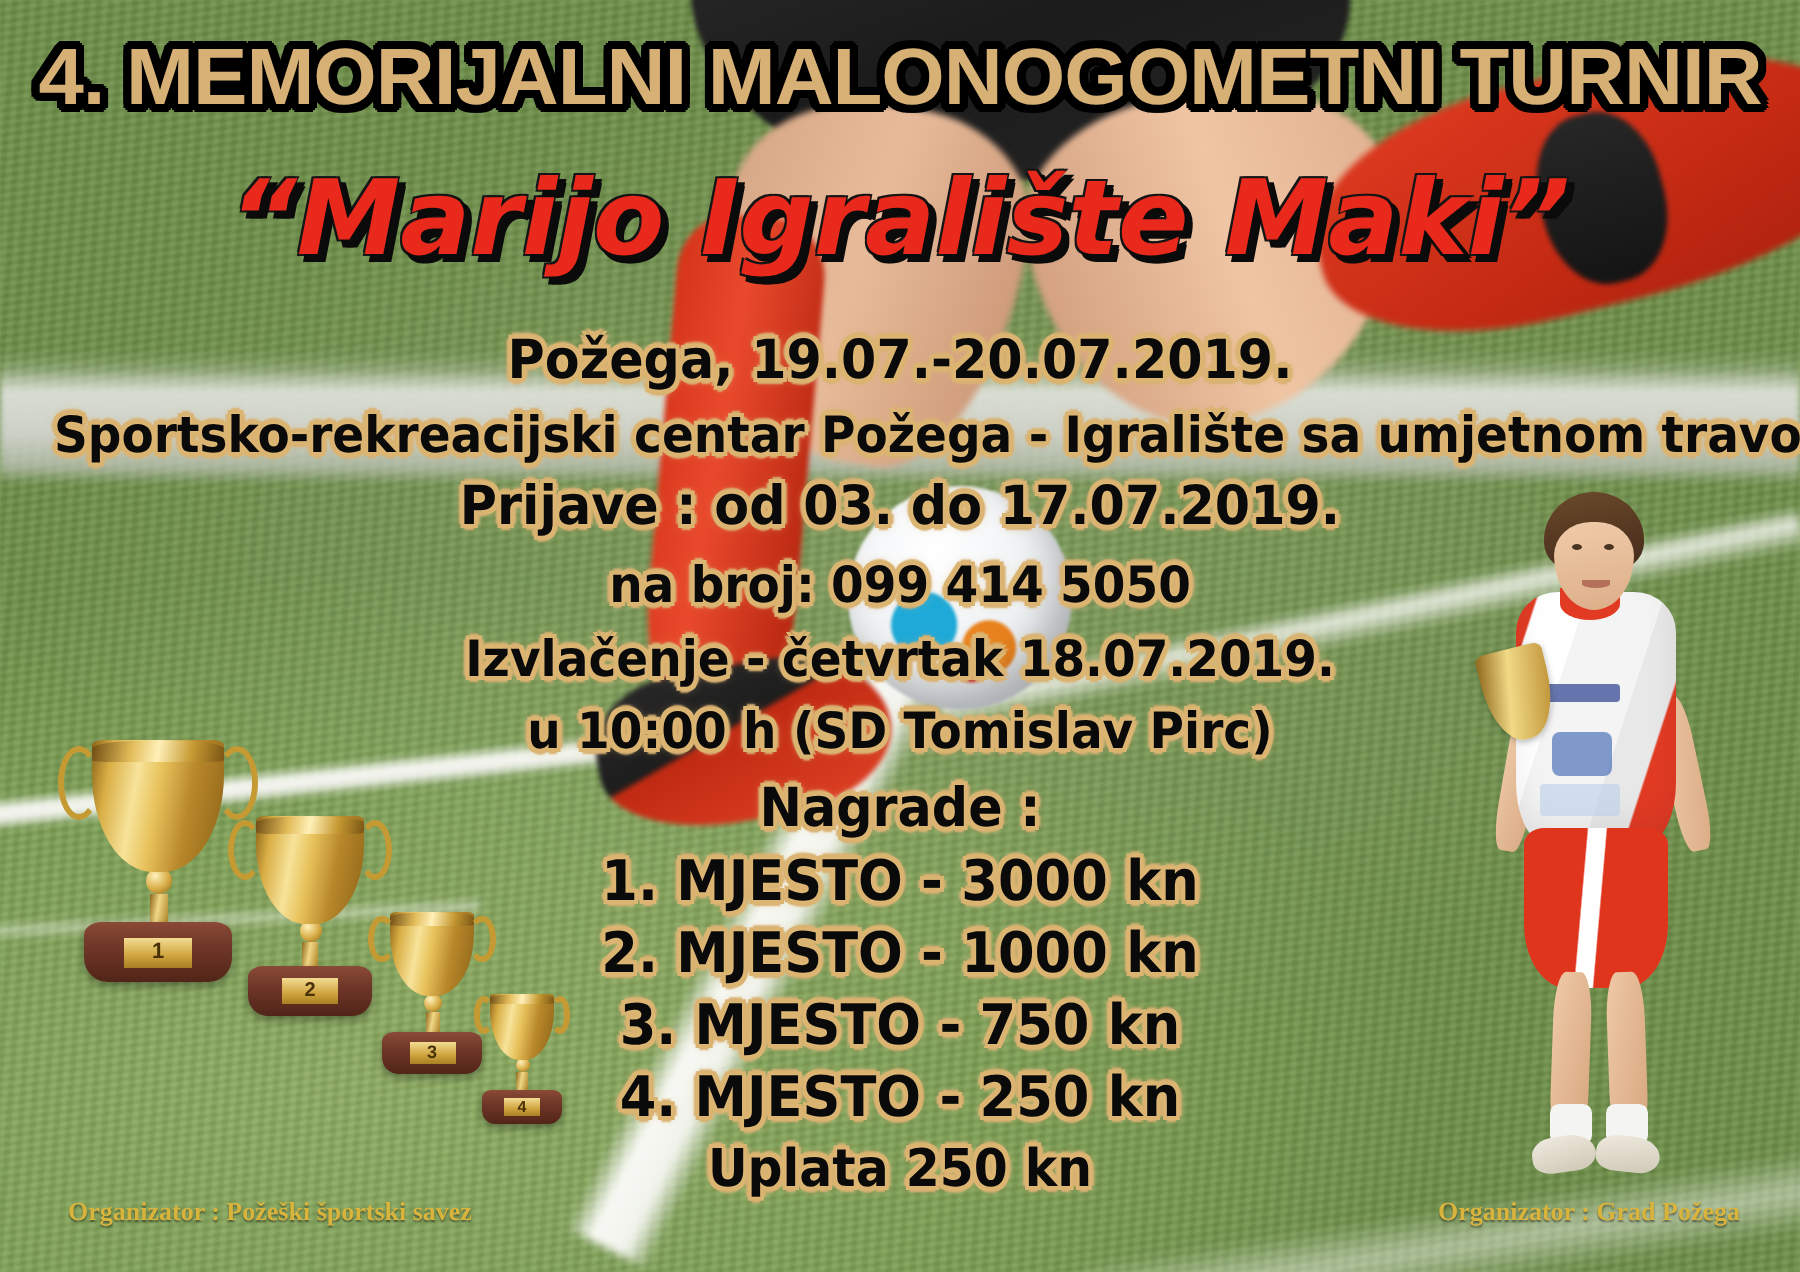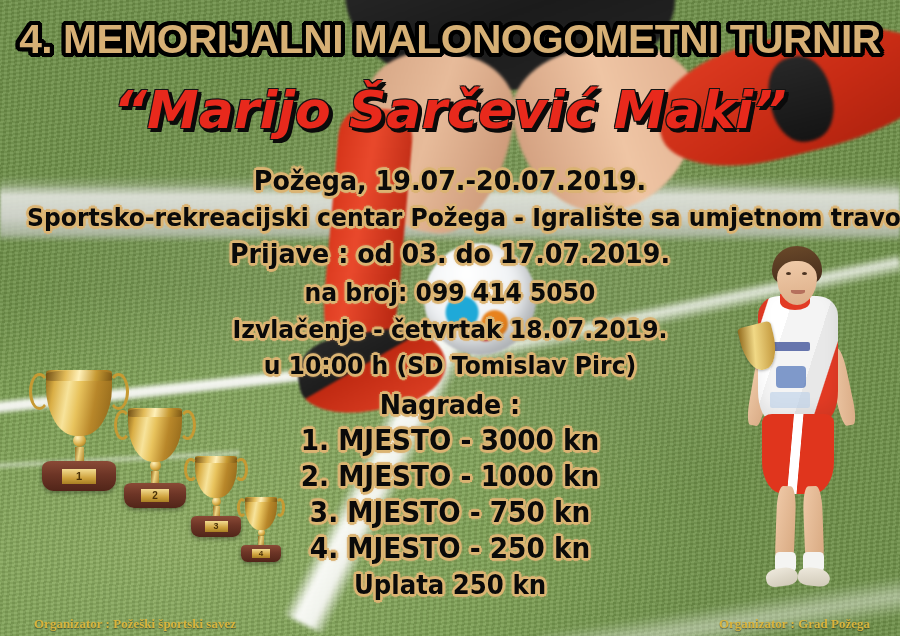--- a/index.html
+++ b/index.html
@@ -263,21 +263,21 @@
   .l-draw    { top:315px; font-size:25px; }
   .l-time    { top:351px; font-size:25px; }
   .l-prizes  { top:389px; font-size:27px; }
   .p1 { top:424px; font-size:28px; }
   .p2 { top:460px; font-size:28px; }
   .p3 { top:496px; font-size:28px; }
   .p4 { top:532px; font-size:28px; }
   .l-fee     { top:570px; font-size:26px; }
 
   .footer {
-    position:absolute; bottom:4px;
+    position:absolute; bottom:22px;
     font-family:"Liberation Serif", serif;
     font-weight:bold; font-size:13px; color:#d9b43c;
     text-shadow:0 1px 1px rgba(0,0,0,.45);
     white-space:nowrap;
   }
   .footer.left  { left:34px; }
   .footer.right { right:30px; }
 </style>
 </head>
 <body>
@@ -373,21 +373,21 @@
     <div class="pl-shoe r"></div>
     <div class="pl-hair"></div>
     <div class="pl-face"></div>
     <div class="pl-eye l"></div>
     <div class="pl-eye r"></div>
     <div class="pl-mouth"></div>
     <div class="pl-trophy"></div>
   </div>
 
   <div class="txt title">4. MEMORIJALNI MALONOGOMETNI TURNIR</div>
-  <div class="txt subtitle">“Marijo Šarčević Maki”</div>
+  <div class="txt subtitle">“Marijo Igralište Maki”</div>
 
   <div class="txt body-line l-date">Požega, 19.07.-20.07.2019.</div>
   <div class="txt body-line l-venue">Sportsko-rekreacijski centar Požega - Igralište sa umjetnom travom</div>
   <div class="txt body-line l-signup">Prijave : od 03. do 17.07.2019.</div>
   <div class="txt body-line l-phone">na broj: 099 414 5050</div>
   <div class="txt body-line l-draw">Izvlačenje - četvrtak 18.07.2019.</div>
   <div class="txt body-line l-time">u 10:00 h (SD Tomislav Pirc)</div>
 
   <div class="txt body-line l-prizes">Nagrade :</div>
   <div class="txt body-line p1">1. MJESTO - 3000 kn</div>

